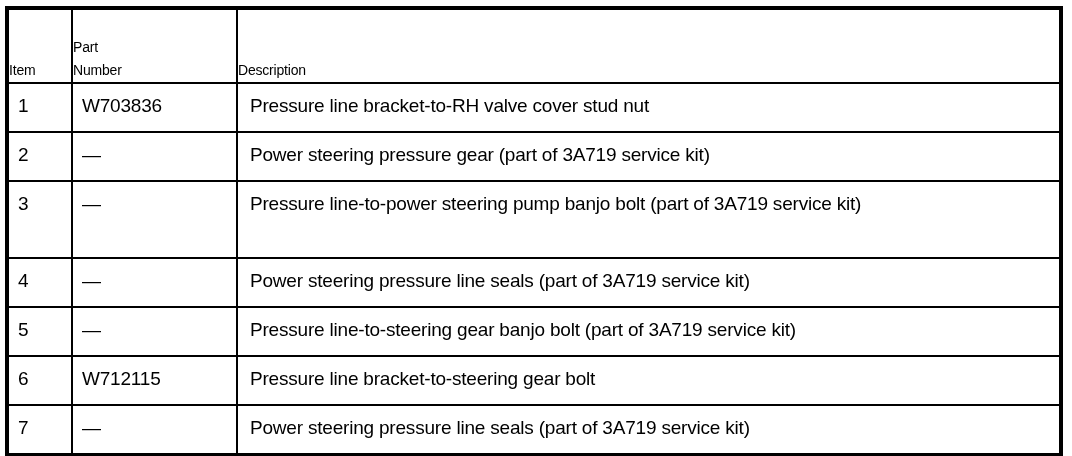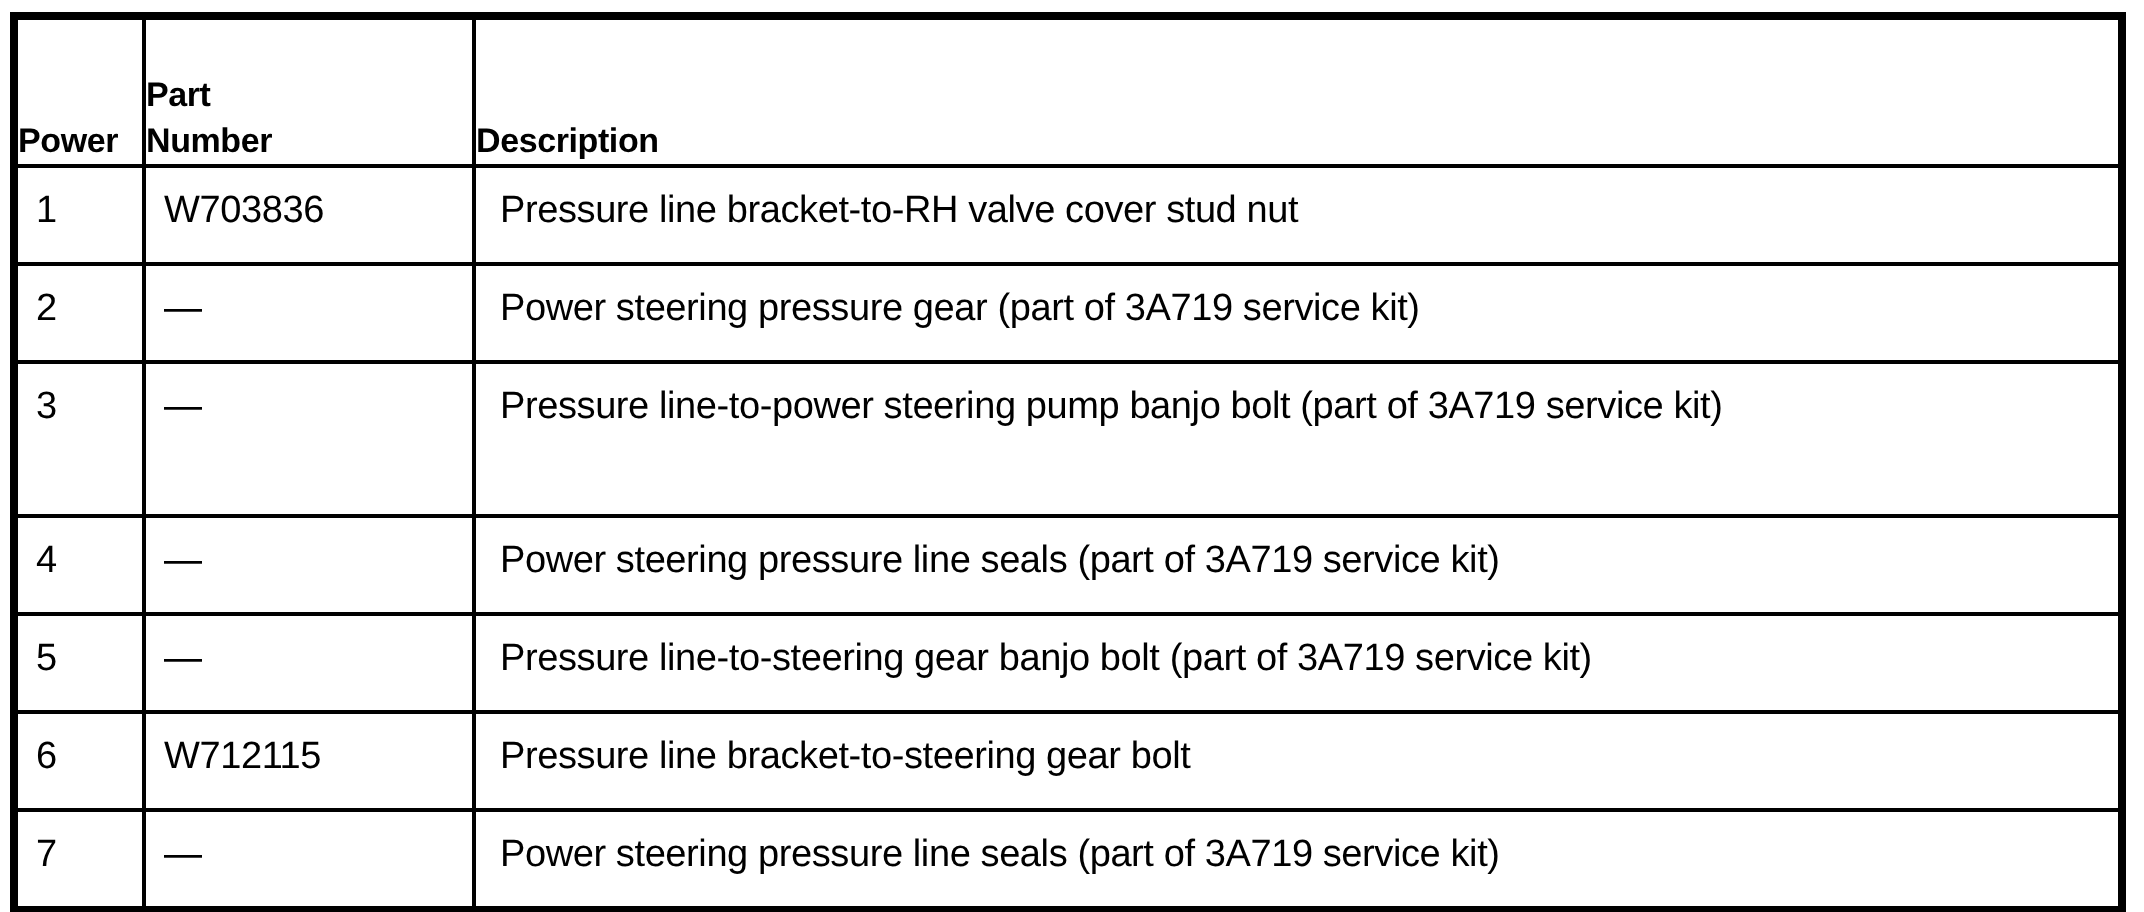--- a/index.html
+++ b/index.html
@@ -50,22 +50,22 @@
   .parts-table th:last-child,
   .parts-table td:last-child {
     border-right: none;
   }
   .parts-table tr:last-child td {
     border-bottom: none;
   }
 
   
   .parts-table thead th {
-    font-weight: bold;
-    font-size: 17px;
+    font-weight: normal;
+    font-size: 14px;
     line-height: 23px;
     letter-spacing: -0.2px;
     text-align: left;
     height: 72px;
     vertical-align: bottom;
   }
   .hdr-inner {
     padding: 0 0 8px 9px;
   }
   .hdr-inner .ln { display: block; white-space: nowrap; }
@@ -103,21 +103,21 @@
     <colgroup>
       <col class="col-item">
       <col class="col-part">
       <col class="col-desc">
     </colgroup>
 
     <thead>
       <tr>
         <th class="th-item">
           <span class="hdr-inner">
-            <span class="ln">Power</span>
+            <span class="ln">Item</span>
           </span>
         </th>
         <th class="th-part">
           <span class="hdr-inner">
             <span class="ln">Part</span>
             <span class="ln">Number</span>
           </span>
         </th>
         <th class="th-desc">
           <span class="hdr-inner">

